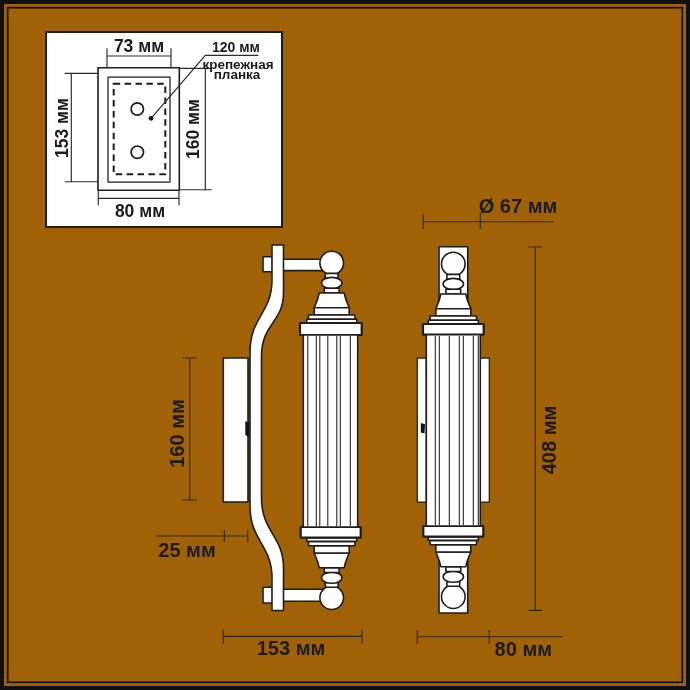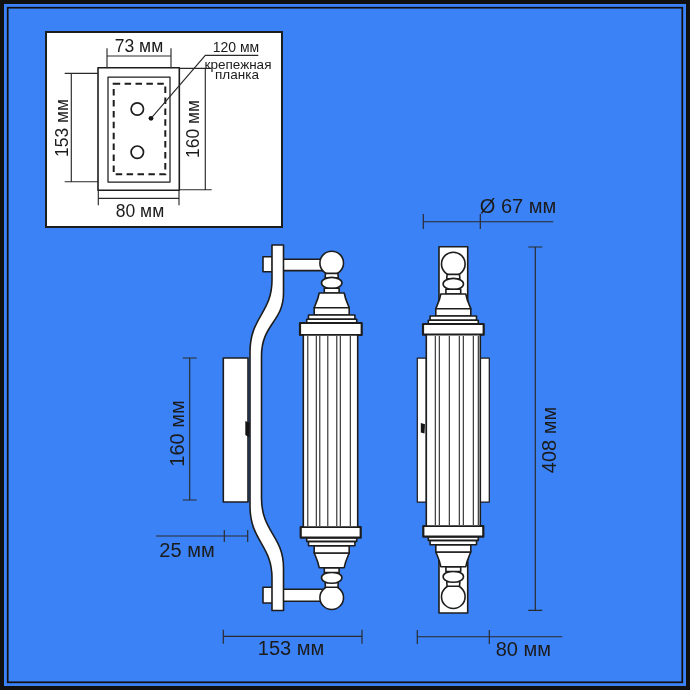--- a/index.html
+++ b/index.html
@@ -1,16 +1,16 @@
 <!DOCTYPE html>
 <html><head>
 <meta charset="utf-8">
 <style>
   html,body { margin:0; padding:0; background:#ffffff; }
-  .page { position:relative; width:690px; height:690px; background:#3b82f6; overflow:hidden; }
+  .page { position:relative; width:690px; height:690px; background:#a16207; overflow:hidden;font-weight:bold; }
   svg { display:block; }
   .shape  { fill:#ffffff; stroke:#1d1d1d; stroke-width:1.6; stroke-linejoin:round; }
   .thick  { stroke-width:2.2; }
   .thin   { stroke-width:1.25; }
   .dim    { stroke:#2a2a2a; stroke-width:1.15; fill:none; }
   .flute  { stroke:#1d1d1d; stroke-width:1.05; }
   .mark   { fill:#151515; stroke:none; }
   text { fill:#1b1b1b; font-family:"Liberation Sans","DejaVu Sans",sans-serif; }
   .t-main  { font-size:20px; }
   .t-inset { font-size:17.5px; }

